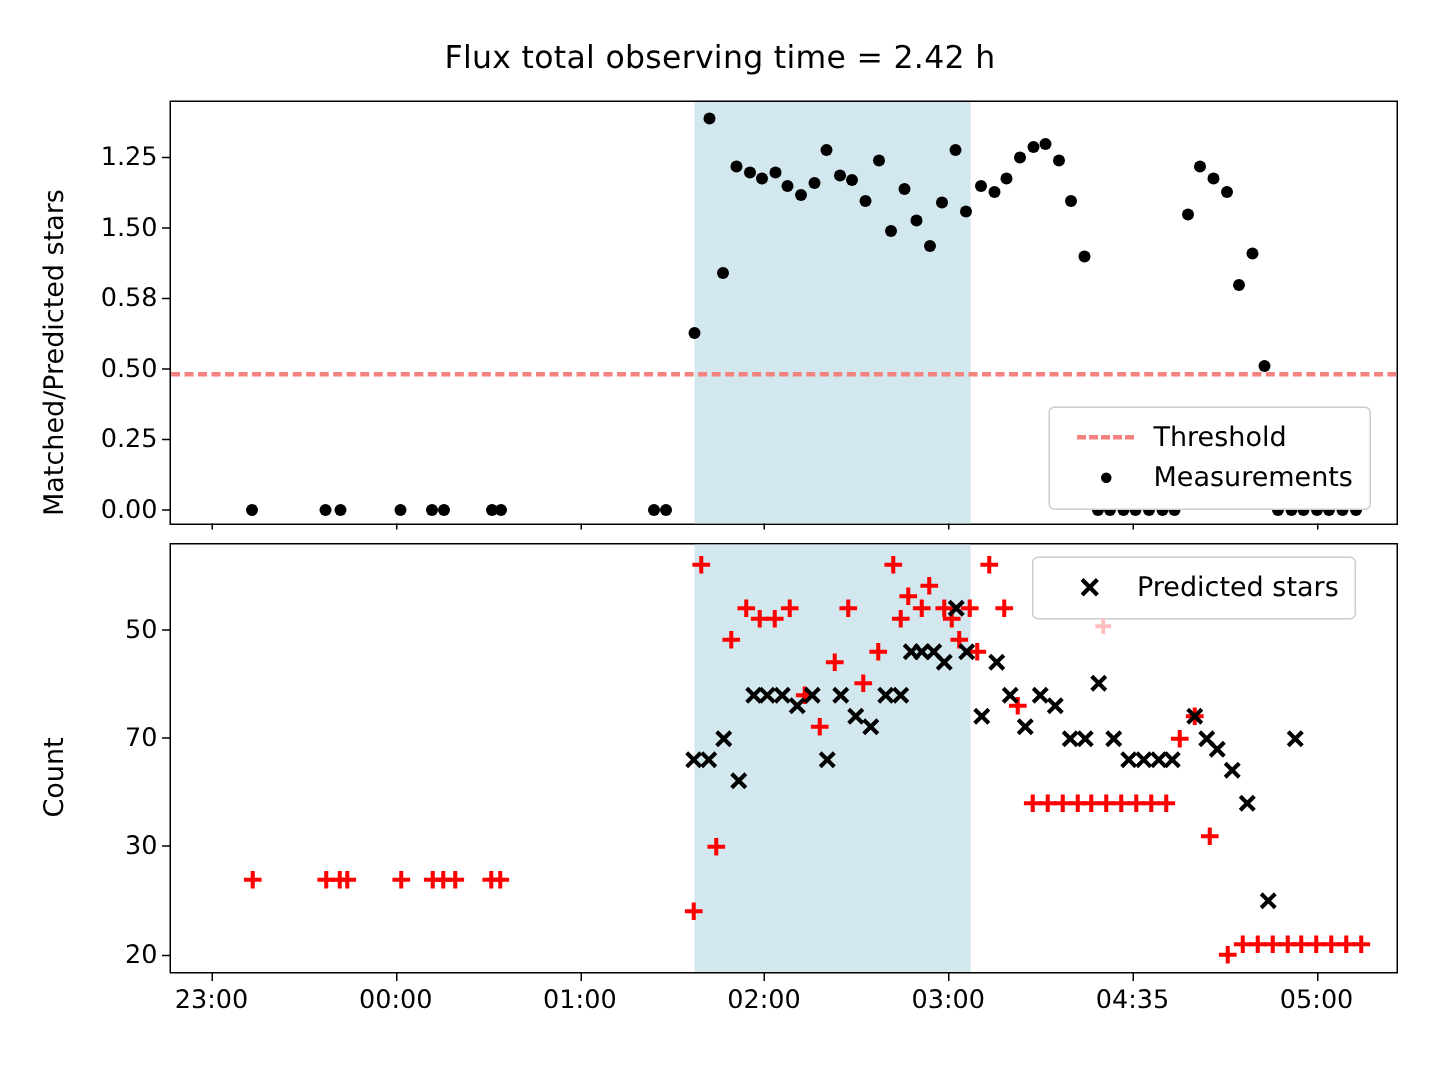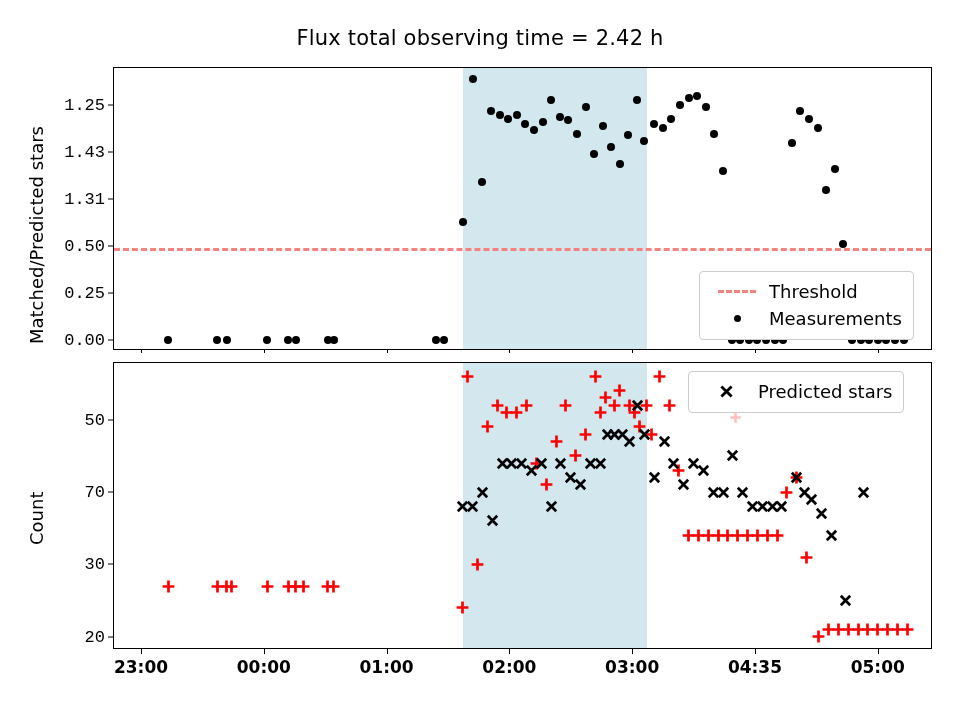--- a/index.html
+++ b/index.html
@@ -24,26 +24,26 @@
     border-top:3px dashed #f4827f;
   }
 
   .pt{position:absolute;width:8px;height:8px;margin-left:-4px;margin-top:-4px;
       border-radius:50%;background:#000;}
 
   .mk{position:absolute;width:13px;height:13px;margin-left:-6.5px;margin-top:-6.5px;}
   .mk svg{display:block;width:13px;height:13px;overflow:visible;}
 
   .ytick{position:absolute;right:100%;transform:translateY(-50%);
-         padding-right:9px;font-size:17px;color:#000;white-space:nowrap;font-family:Liberation Mono, monospace;}
+         padding-right:9px;font-size:17px;color:#000;white-space:nowrap;}
   .ytickmark{position:absolute;right:100%;width:6px;height:0;
              border-top:1.6px solid #000;transform:translateY(-50%);}
 
   .xtick{position:absolute;top:100%;transform:translateX(-50%);
-         padding-top:9px;font-size:17px;color:#000;white-space:nowrap;font-weight:bold;}
+         padding-top:9px;font-size:17px;color:#000;white-space:nowrap;}
   .xtickmark{position:absolute;top:100%;height:6px;width:0;
              border-left:1.6px solid #000;}
   .xtickmark.minor{height:4px;}
 
   .ylabel{
     position:absolute;font-size:18px;color:#000;white-space:nowrap;
     transform-origin:0 0;transform:rotate(-90deg);
   }
   #ylabel-top{left:26px;top:332px;}
   #ylabel-bottom{left:26px;top:533px;}
@@ -138,23 +138,23 @@
         <div class="pt" style="left: 780.936px; top: 271.755px; background: rgb(0, 0, 0);"></div>
         <div class="pt" style="left: 789.531px; top: 271.755px; background: rgb(0, 0, 0);"></div>
       </div>
     <div id="ticks-top-y">
         <div class="ytick" style="top: 271.755px;">0.00</div>
         <div class="ytickmark" style="top: 271.755px;"></div>
         <div class="ytick" style="top: 224.901px;">0.25</div>
         <div class="ytickmark" style="top: 224.901px;"></div>
         <div class="ytick" style="top: 178.046px;">0.50</div>
         <div class="ytickmark" style="top: 178.046px;"></div>
-        <div class="ytick" style="top: 131.192px;">1.31</div>
+        <div class="ytick" style="top: 131.192px;">0.58</div>
         <div class="ytickmark" style="top: 131.192px;"></div>
-        <div class="ytick" style="top: 84.3377px;">1.43</div>
+        <div class="ytick" style="top: 84.3377px;">1.50</div>
         <div class="ytickmark" style="top: 84.3377px;"></div>
         <div class="ytick" style="top: 37.4834px;">1.25</div>
         <div class="ytickmark" style="top: 37.4834px;"></div>
       </div>
     <div id="ticks-top-x">
         <div class="xtickmark minor" style="left: 27.0135px;"></div>
         <div class="xtickmark minor" style="left: 149.802px;"></div>
         <div class="xtickmark minor" style="left: 272.591px;"></div>
         <div class="xtickmark minor" style="left: 395.379px;"></div>
         <div class="xtickmark minor" style="left: 518.168px;"></div>

